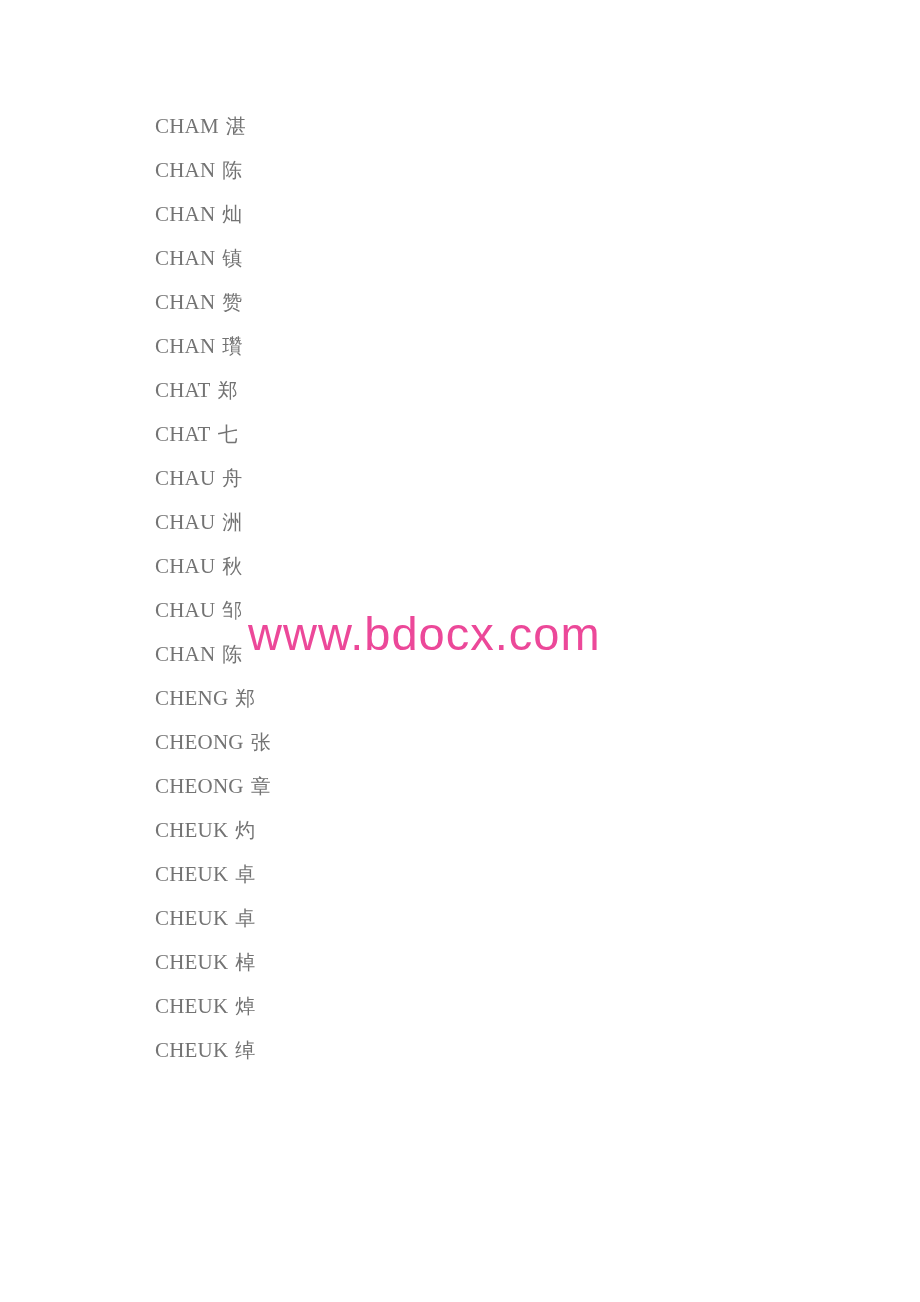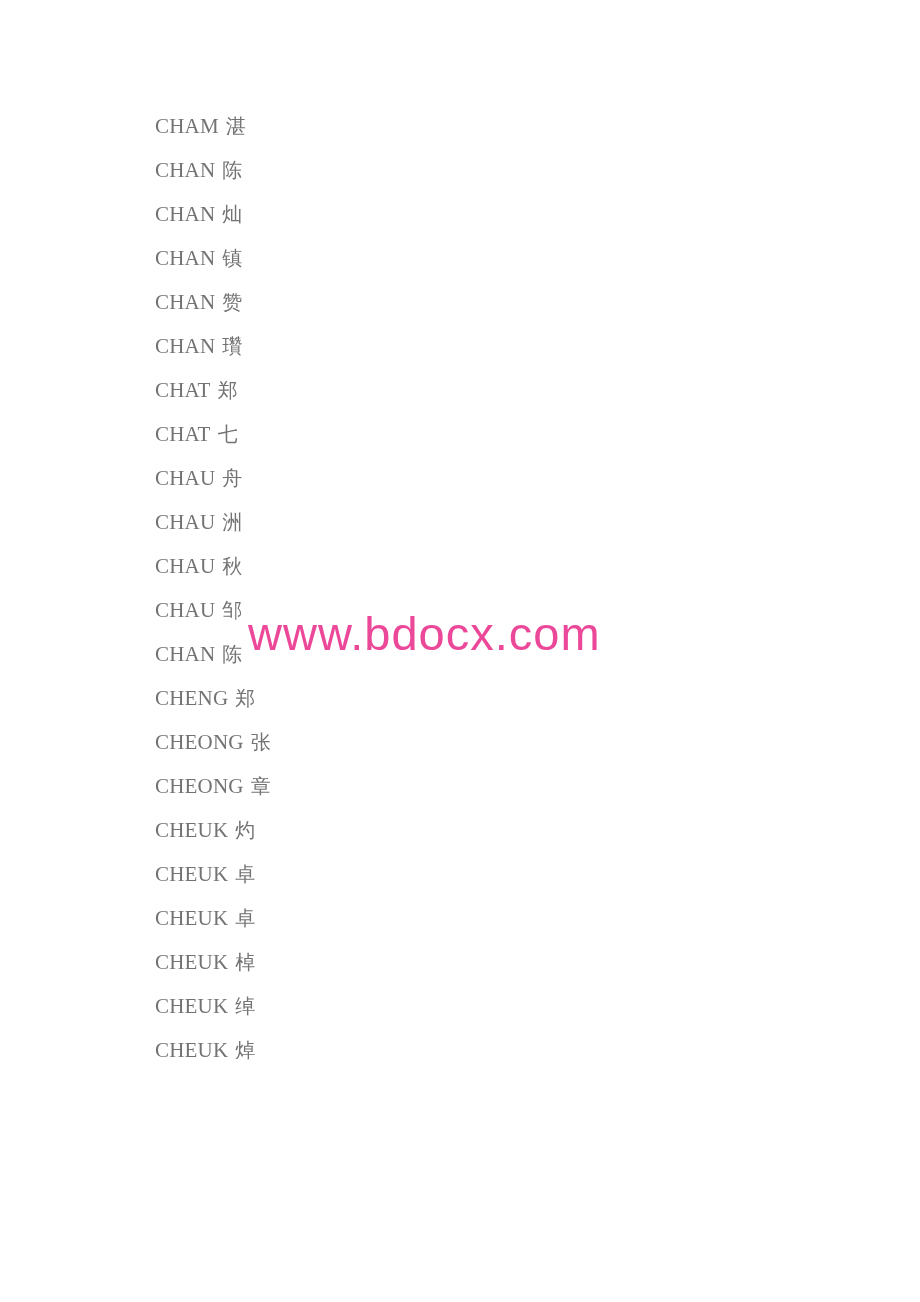--- a/index.html
+++ b/index.html
@@ -90,17 +90,17 @@
       <div class="entry-line"><span class="roman">CHAU</span><span class="han">秋</span></div>
       <div class="entry-line"><span class="roman">CHAU</span><span class="han">邹</span></div>
       <div class="entry-line"><span class="roman">CHAN</span><span class="han">陈</span></div>
       <div class="entry-line"><span class="roman">CHENG</span><span class="han">郑</span></div>
       <div class="entry-line"><span class="roman">CHEONG</span><span class="han">张</span></div>
       <div class="entry-line"><span class="roman">CHEONG</span><span class="han">章</span></div>
       <div class="entry-line"><span class="roman">CHEUK</span><span class="han">灼</span></div>
       <div class="entry-line"><span class="roman">CHEUK</span><span class="han">卓</span></div>
       <div class="entry-line"><span class="roman">CHEUK</span><span class="han">卓</span></div>
       <div class="entry-line"><span class="roman">CHEUK</span><span class="han">棹</span></div>
+      <div class="entry-line"><span class="roman">CHEUK</span><span class="han">焯</span></div>
       <div class="entry-line"><span class="roman">CHEUK</span><span class="han">绰</span></div>
-      <div class="entry-line"><span class="roman">CHEUK</span><span class="han">焯</span></div>
     </div>
 
 </div>
 
 </body></html>

